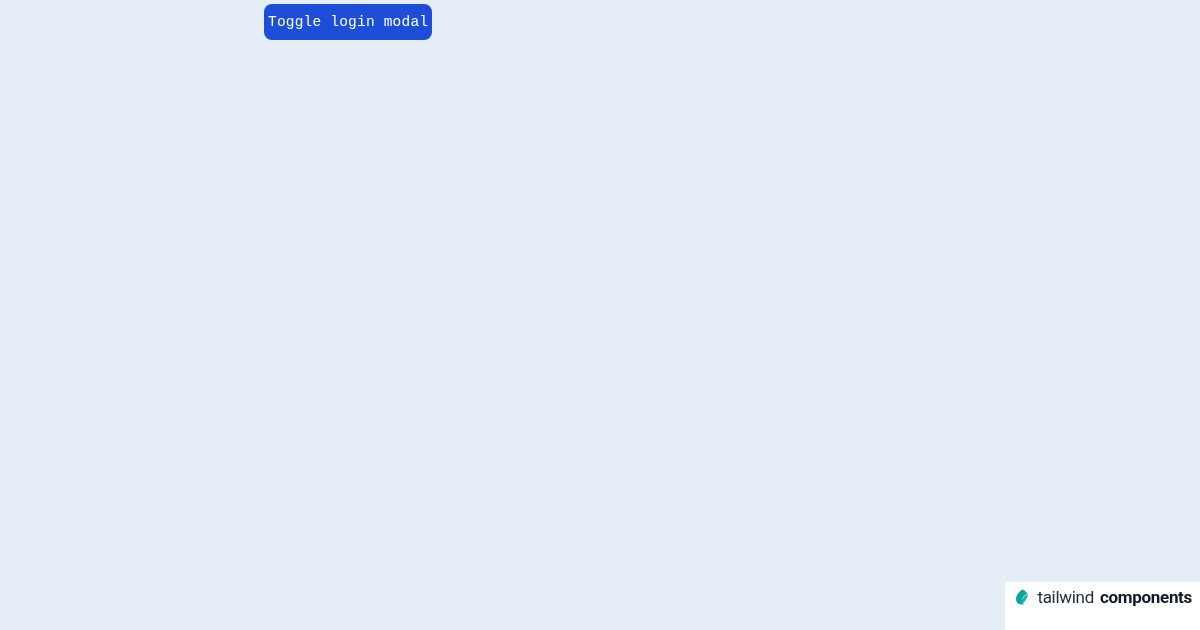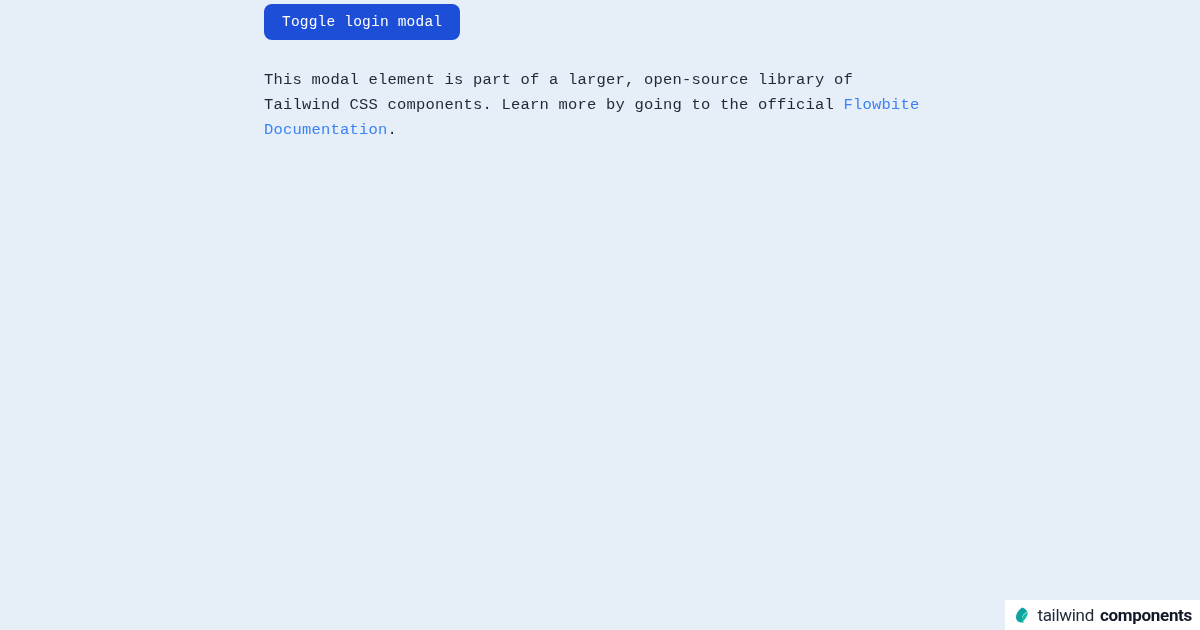--- a/index.html
+++ b/index.html
@@ -18,21 +18,21 @@
     .container {
       padding-left: 264px;
       padding-right: 264px;
       padding-top: 4px;
     }
     .toggle-btn {
       background: #1d4ed8;
       color: #ffffff;
       border: none;
       border-radius: 8px;
-      padding: 10px 18px;
+      padding: 10px 4px;
       font-family: inherit;
       font-size: 14.5px;
       cursor: pointer;
       letter-spacing: 0.2px;
     }
     .desc {
       margin-top: 28px;
       font-size: 15.5px;
       line-height: 1.6;
       color: #1f2937;
@@ -41,21 +41,21 @@
     }
     .desc a {
       color: #3b82f6;
       text-decoration: none;
     }
     .footer-logo {
       position: absolute;
       right: 0;
       bottom: 0;
       background: #ffffff;
-      padding: 5px 8px 5px 8px;
+      padding: 5px 8px 23px 8px;
       display: flex;
       align-items: center;
       gap: 6px;
       font-family: -apple-system, BlinkMacSystemFont, "Segoe UI", Roboto, sans-serif;
     }
     .leaf-icon {
       width: 18px;
       height: 18px;
       display: inline-block;
     }
@@ -72,23 +72,20 @@
       letter-spacing: -0.3px;
       text-align: right;
     }
   </style>
 </head>
 <body>
 
 <div class="container">
   <button class="toggle-btn">Toggle login modal</button>
 
-  <p class="desc">
-    <span>This modal element is part of a larger, open-source library of Tailwind CSS components. Learn more by going to the official </span><a href="#">Flowbite Documentation</a><span>.</span>
-  </p>
 </div>
 
 <div class="footer-logo">
   <span class="leaf-icon">
     <svg viewBox="0 0 24 24" width="18" height="18">
       <path fill="#0ea5a0" d="M12 2C7 6 4 10 4 15c0 4 3 7 8 7 1 0 2-.2 3-.5-2-1-3-3-3-5 0-4 3-7 7-9-2-3-4-5-7-5.5z"></path>
       <path fill="#14b8a6" d="M12 18c0-4 3-8 8-10-1 6-4 11-8 13-1-.5-1.5-1.8 0-3z"></path>
     </svg>
   </span>
   <span class="brand-prefix">tailwind</span>

